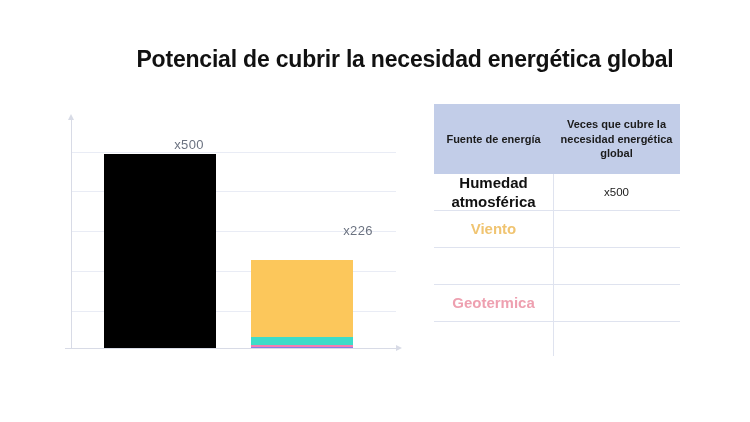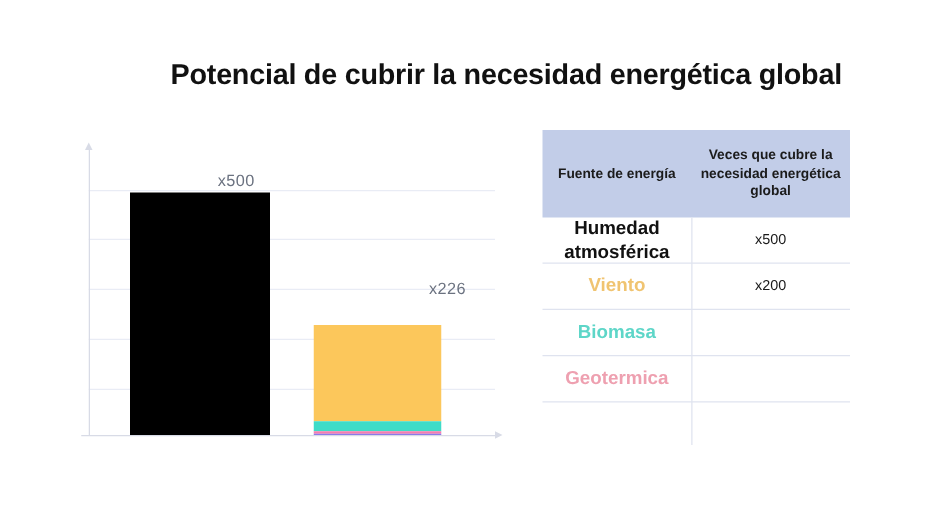--- a/index.html
+++ b/index.html
@@ -187,24 +187,22 @@
       <div class="th c1">Fuente de energía</div>
       <div class="th c2">Veces que cubre la necesidad energética global</div>
     </div>
     <div id="tbody">
         <div class="trow">
           <div class="td c1" style="color: rgb(17, 17, 17);">Humedad atmosférica</div>
           <div class="td c2">x500</div>
         </div>
         <div class="trow">
           <div class="td c1" style="color: rgb(240, 196, 113);">Viento</div>
-          <div class="td c2">x200</div>
-        </div>
-        <div class="trow">
-          <div class="td c1" style="color: rgb(94, 214, 200);">Biomasa</div>
+        </div>
+        <div class="trow">
         </div>
         <div class="trow">
           <div class="td c1" style="color: rgb(238, 160, 176);">Geotermica</div>
         </div>
       </div>
     <div id="col-divider"></div>
   </div>
 
 </div>
 

